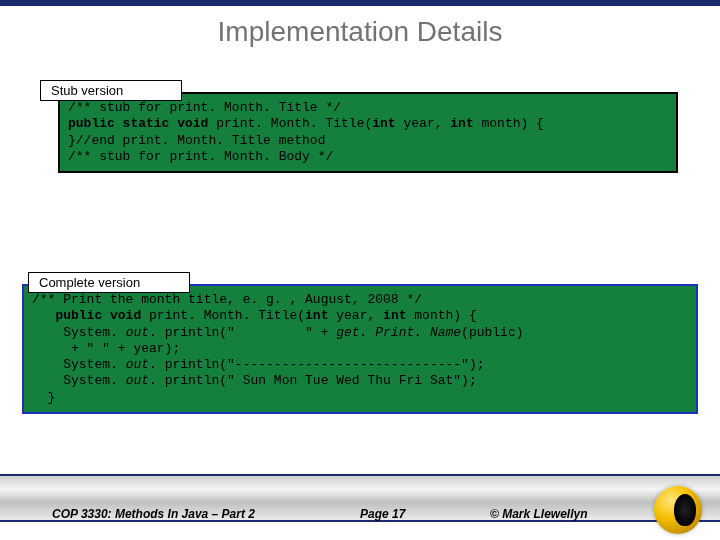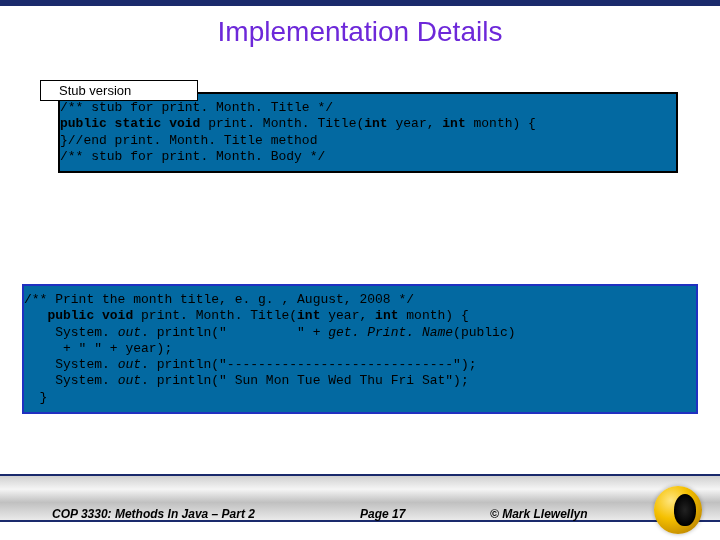--- a/index.html
+++ b/index.html
@@ -21,39 +21,39 @@
   .top-bar {
     width: 100%;
     height: 6px;
     background: #1a2a6c;
   }
   .title {
     text-align: center;
     font-size: 28px;
     font-weight: normal;
     margin: 10px 0 18px 0;
-    color: #6d28d9;
+    color: #737373;
   }
   .label-box {
     position: absolute;
     border: 1px solid #000;
     background: #fff;
     font-size: 13px;
-    padding: 2px 18px;
+    padding: 2px 10px;
     z-index: 2;
   }
   .stub-label { top: 80px; left: 40px; width: 120px;}
   .complete-label { top: 272px; left: 28px; width: 140px;}
   .code-box {
     position: absolute;
-    background: #0369a1;
+    background: #15803d;
     font-family: "Courier New", monospace;
     font-size: 13px;
     line-height: 1.25;
-    padding: 6px 0;
+    padding: 6px 8px;
     white-space: pre;
     box-sizing: border-box;
   }
   .stub-box {
     top: 92px;
     left: 58px;
     width: 620px;
     border: 2px solid #000;
   }
   .complete-box {
@@ -122,20 +122,21 @@
 <div class="slide">
   <div class="top-bar"></div>
   <h1 class="title">Implementation Details</h1>
 
   <div class="label-box stub-label">Stub version</div>
   <div class="code-box stub-box"><span>/** stub for print. Month. Title */</span>
 <span class="kw">public static void</span><span> print. Month. Title(</span><span class="kw">int</span><span> year, </span><span class="kw">int</span><span> month) {</span>
 <span>}//end print. Month. Title method</span>
 <span>/** stub for print. Month. Body */</span></div>
 
+  <div class="label-box complete-label">Complete version</div>
   <div class="code-box complete-box"><span>/** Print the month title, e. g. , August, 2008 */</span>
    <span class="kw">public void</span><span> print. Month. Title(</span><span class="kw">int</span><span> year, </span><span class="kw">int</span><span> month) {</span>
 <span>    System. </span><span class="it">out</span><span>. println("         " + </span><span class="it">get. Print. Name</span><span>(public)</span>
 <span>     + " " + year);</span>
 <span>    System. </span><span class="it">out</span><span>. println("-----------------------------");</span>
 <span>    System. </span><span class="it">out</span><span>. println(" Sun Mon Tue Wed Thu Fri Sat");</span>
 <span>  }</span></div>
 
   <div class="footer-band">
     <span class="footer-text ft-left">COP 3330: Methods In Java – Part 2</span>

